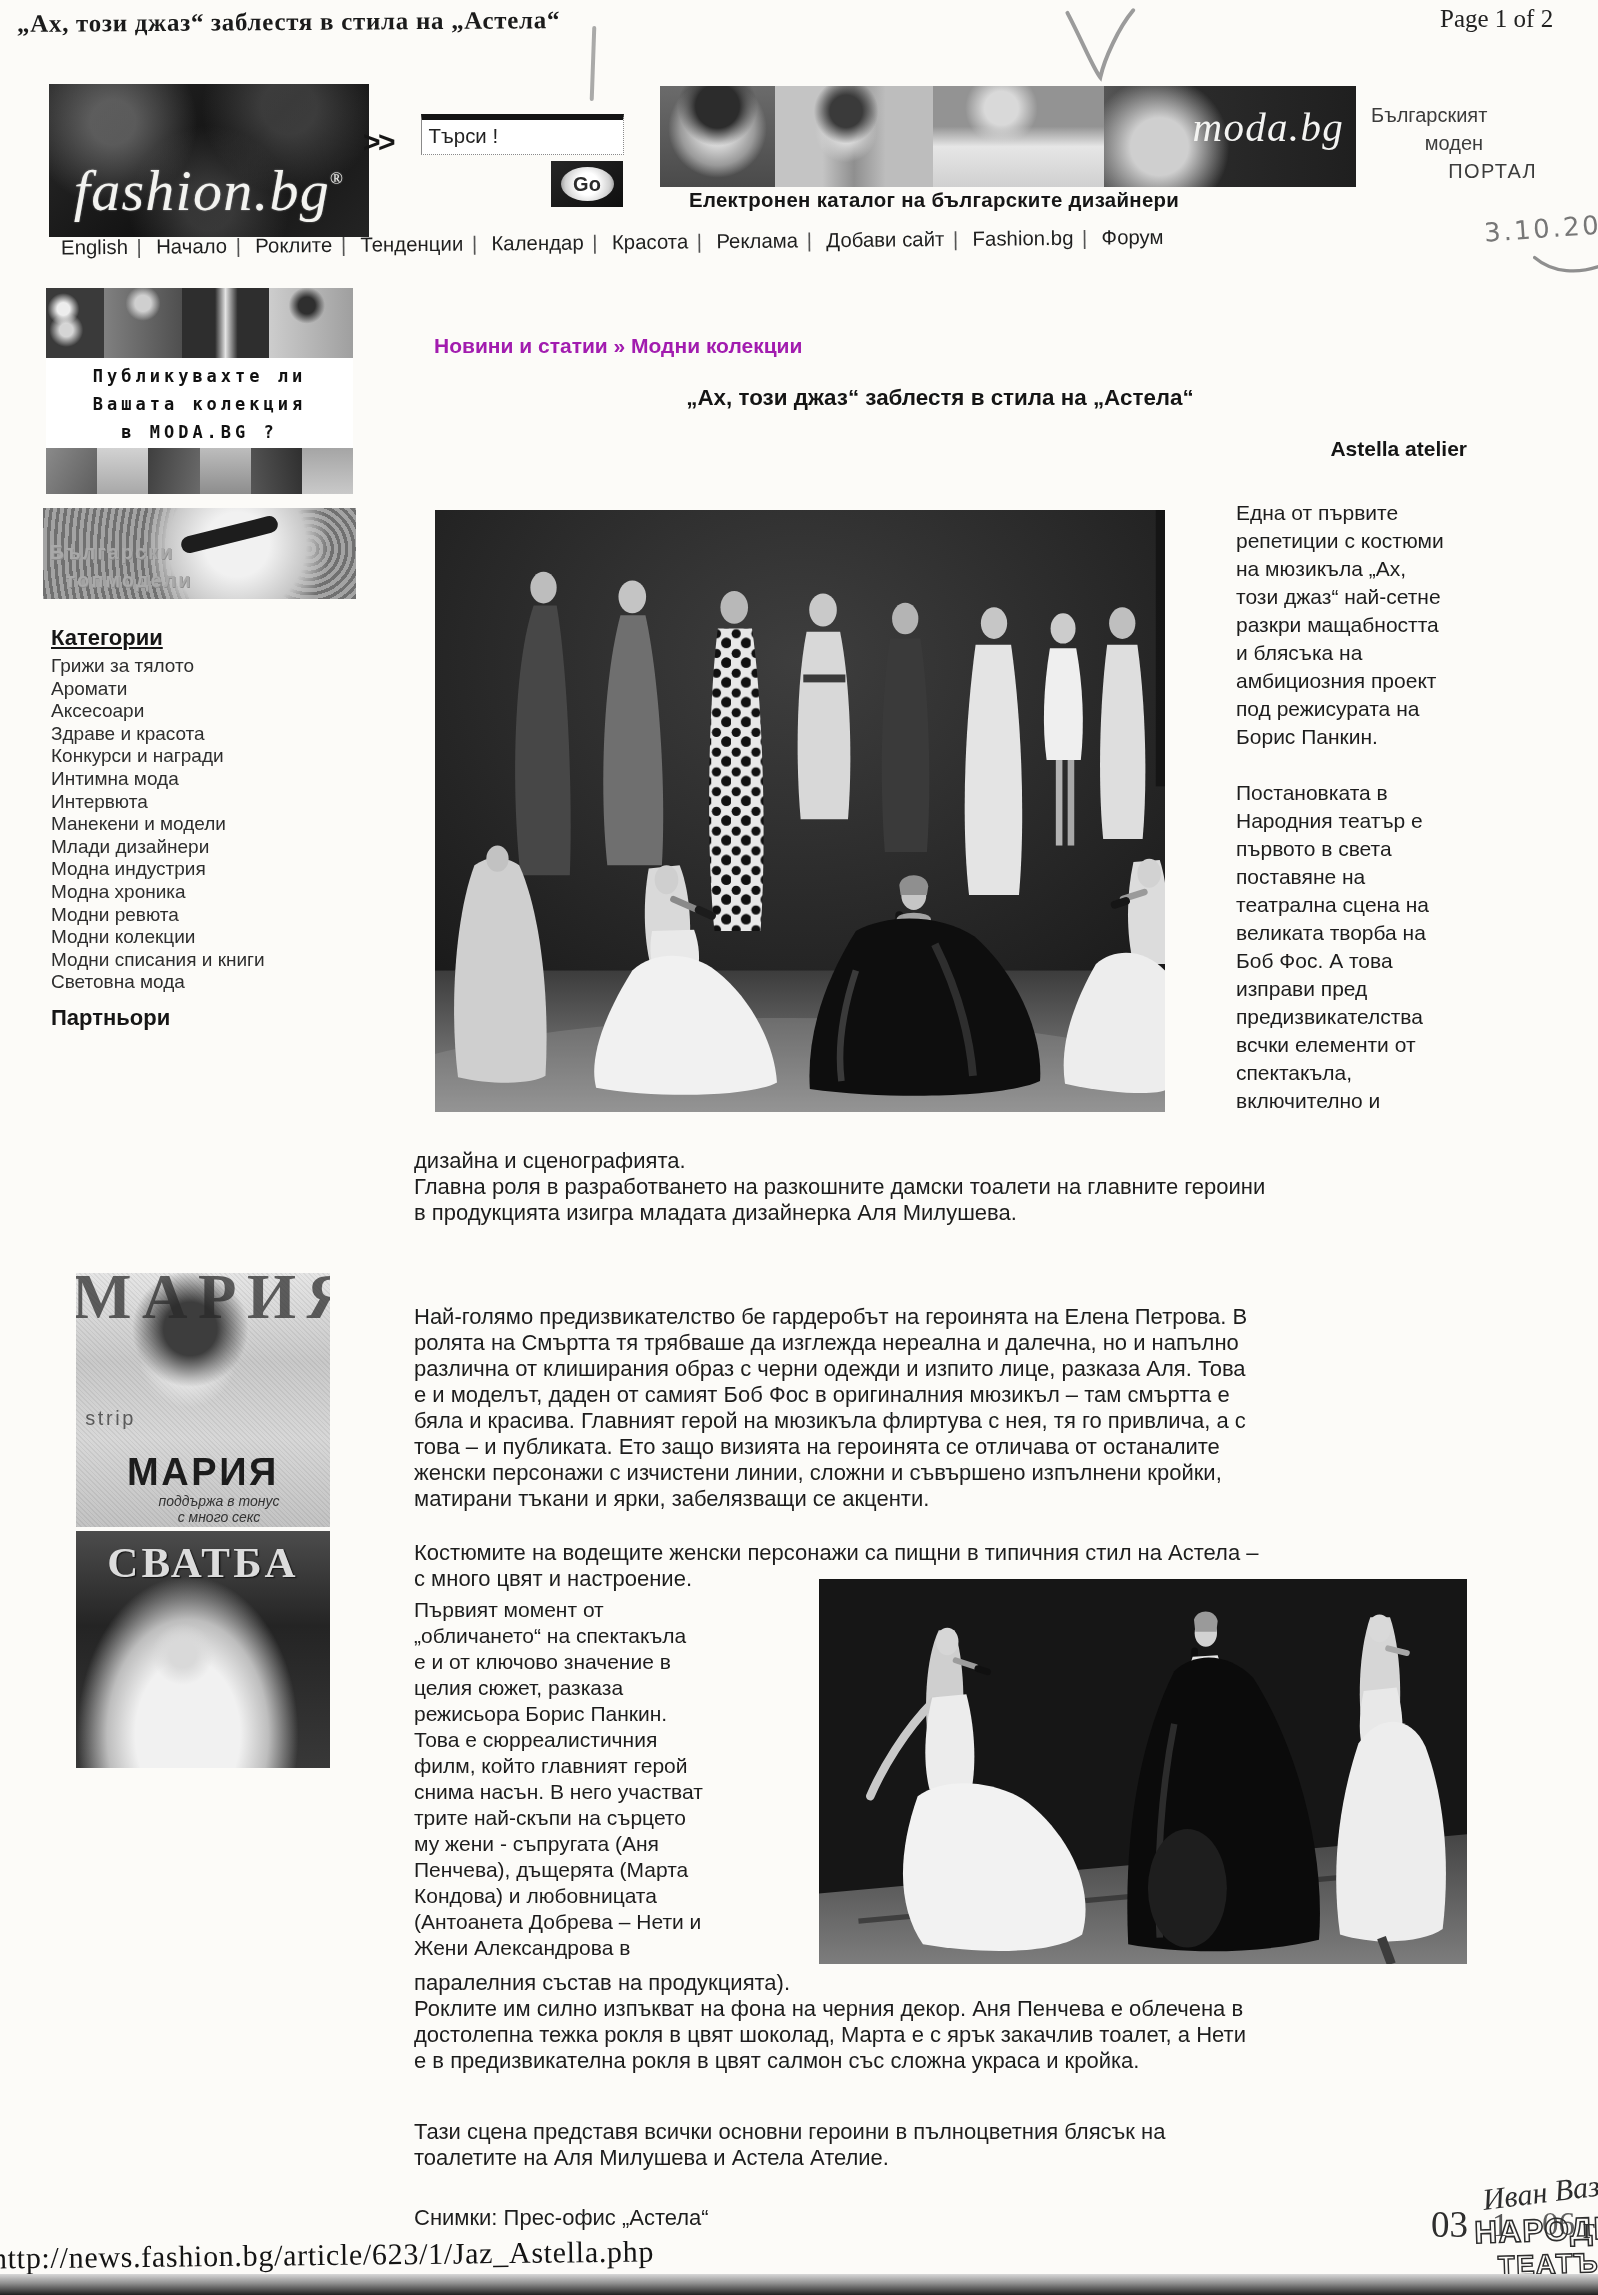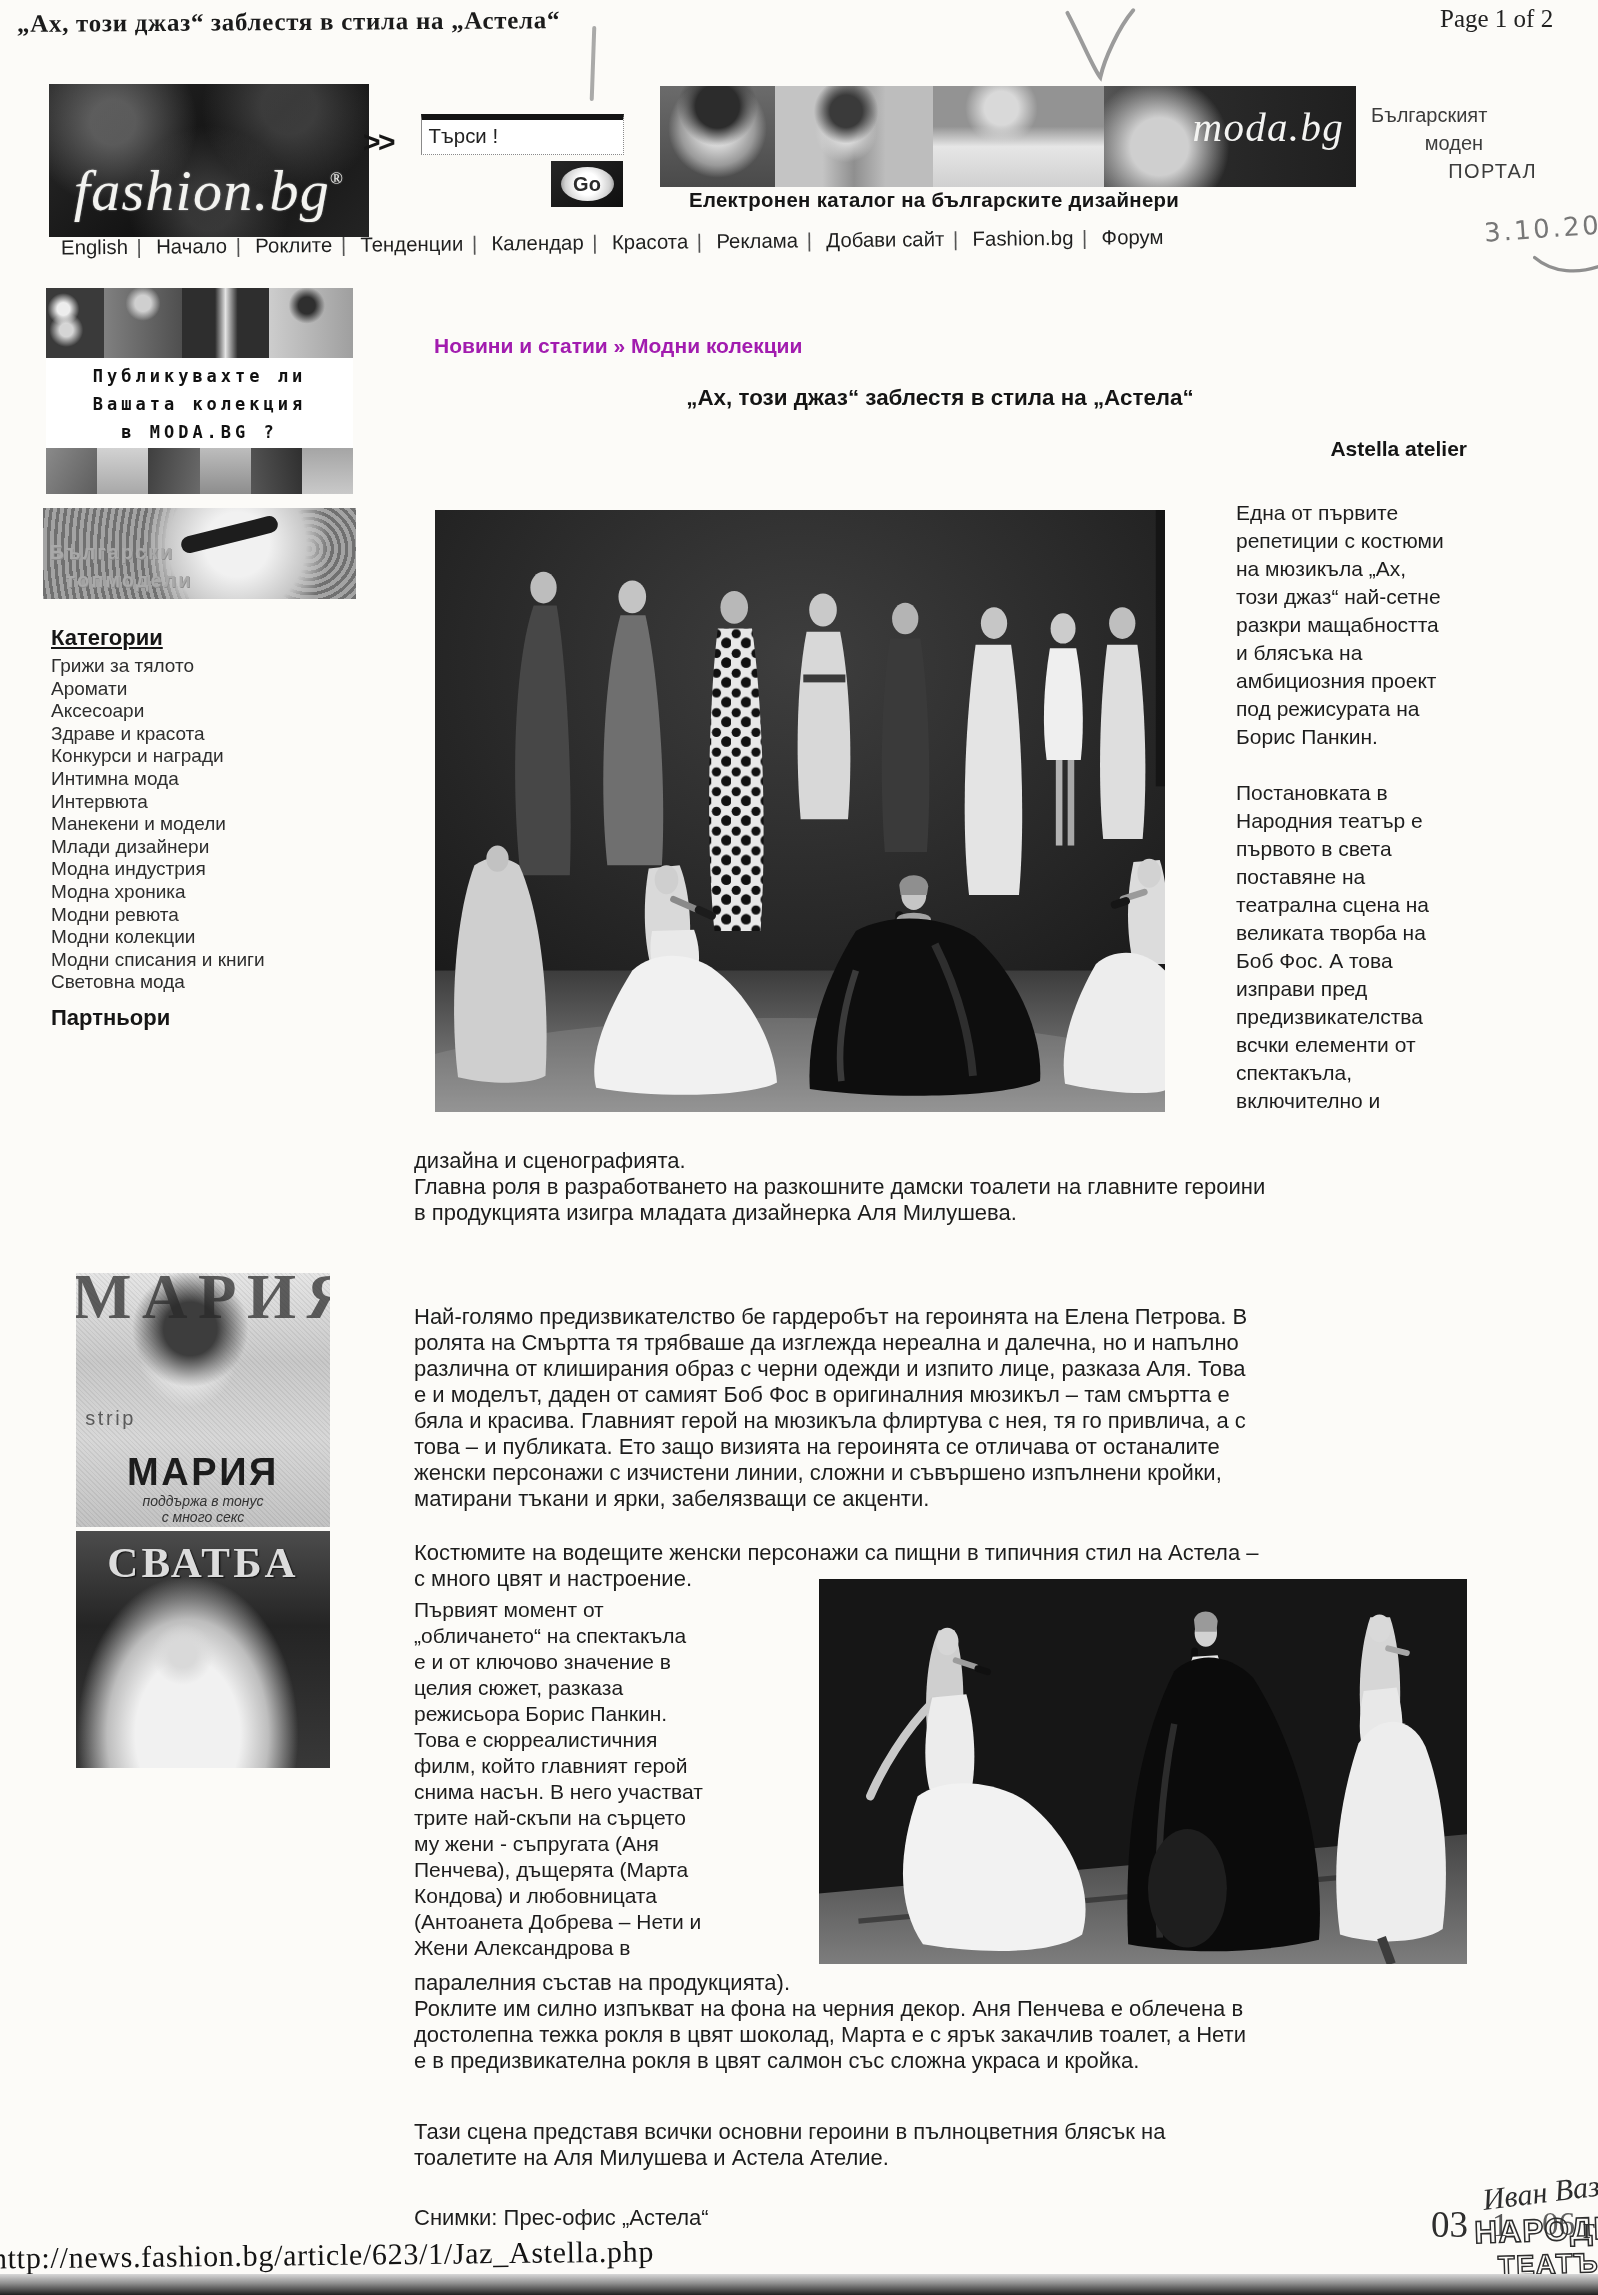--- a/index.html
+++ b/index.html
@@ -83,21 +83,21 @@
   .partners-title{left:51px;top:1005px;font-size:22px;font-weight:bold;color:#161616;}
 
   .maria{left:76px;top:1273px;width:254px;height:254px;overflow:hidden;cursor:pointer;background:
      radial-gradient(circle at 45% 22%,#3d3d3d 0 11%,transparent 24%),
      radial-gradient(circle at 44% 34%,#e9e9e9 0 9%,transparent 22%),
      repeating-linear-gradient(45deg,rgba(0,0,0,.06) 0 1.3px,transparent 1.3px 3.3px),
      linear-gradient(180deg,#e6e6e6,#c9c9c9 35%,#d8d8d8 65%,#c3c3c3);}
   .maria-masthead{position:absolute;left:-4px;top:-12px;width:263px;font-family:"Liberation Serif",serif;font-weight:bold;font-size:63px;letter-spacing:10.5px;color:rgba(40,40,40,.72);}
   .maria-side{position:absolute;left:9.2px;top:134px;font-size:20px;color:#5a5a5a;letter-spacing:2.6px;}
   .maria-title{position:absolute;left:0;top:178px;width:254px;text-align:center;font-size:38px;font-weight:800;color:#1d1d1d;letter-spacing:2.6px;}
-  .maria-sub{position:absolute;left:0;top:220px;width:254px;text-align:center;font-size:14px;font-style:italic;color:#333;line-height:16.4px;}
+  .maria-sub{position:absolute;left:16px;top:220px;width:254px;text-align:center;font-size:14px;font-style:italic;color:#333;line-height:16.4px;}
 
   .svatba{left:76px;top:1531px;width:254px;height:237px;overflow:hidden;cursor:pointer;background:
      radial-gradient(circle at 42% 52%,#d9d9d9 0 7%,transparent 16%),
      radial-gradient(ellipse at 44% 86%,#f1f1f1 0 26%,#bdbdbd 40%,transparent 55%),
      linear-gradient(180deg,#4c4c4c,#242424 40%,#383838);}
   .svatba-title{position:absolute;left:0;top:6.6px;width:254px;text-align:center;font-family:"Liberation Serif",serif;font-size:43px;font-weight:bold;letter-spacing:3.3px;color:#dcdcdc;text-shadow:1.3px 1.3px 1.3px #141414;}
 
   .breadcrumb{left:434px;top:297px;font-size:21px;font-weight:bold;color:#a21caf;cursor:pointer;margin-top:37px;}
   .art-title{left:414px;top:385px;width:1052px;text-align:center;font-size:22.4px;font-weight:bold;color:#151515;}
   .byline{left:1072px;top:437px;width:395px;text-align:right;font-size:21px;font-weight:bold;color:#151515;}

